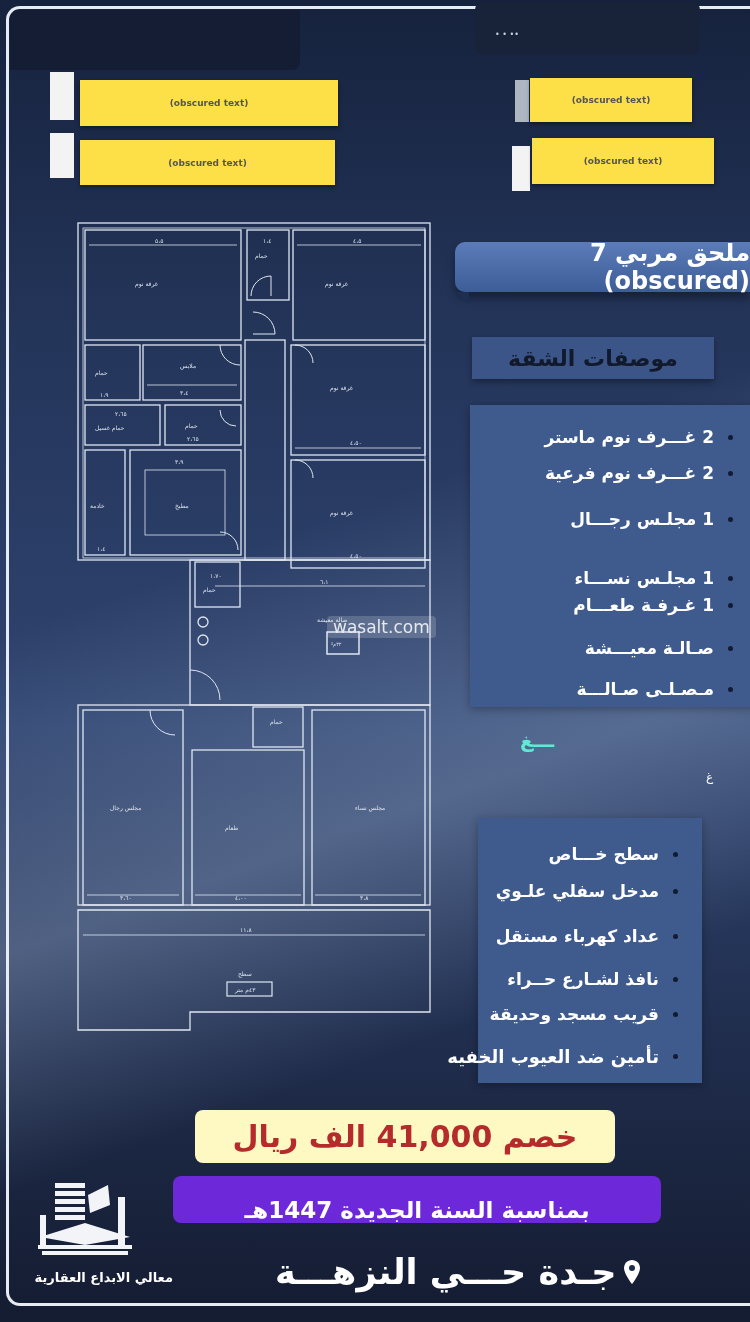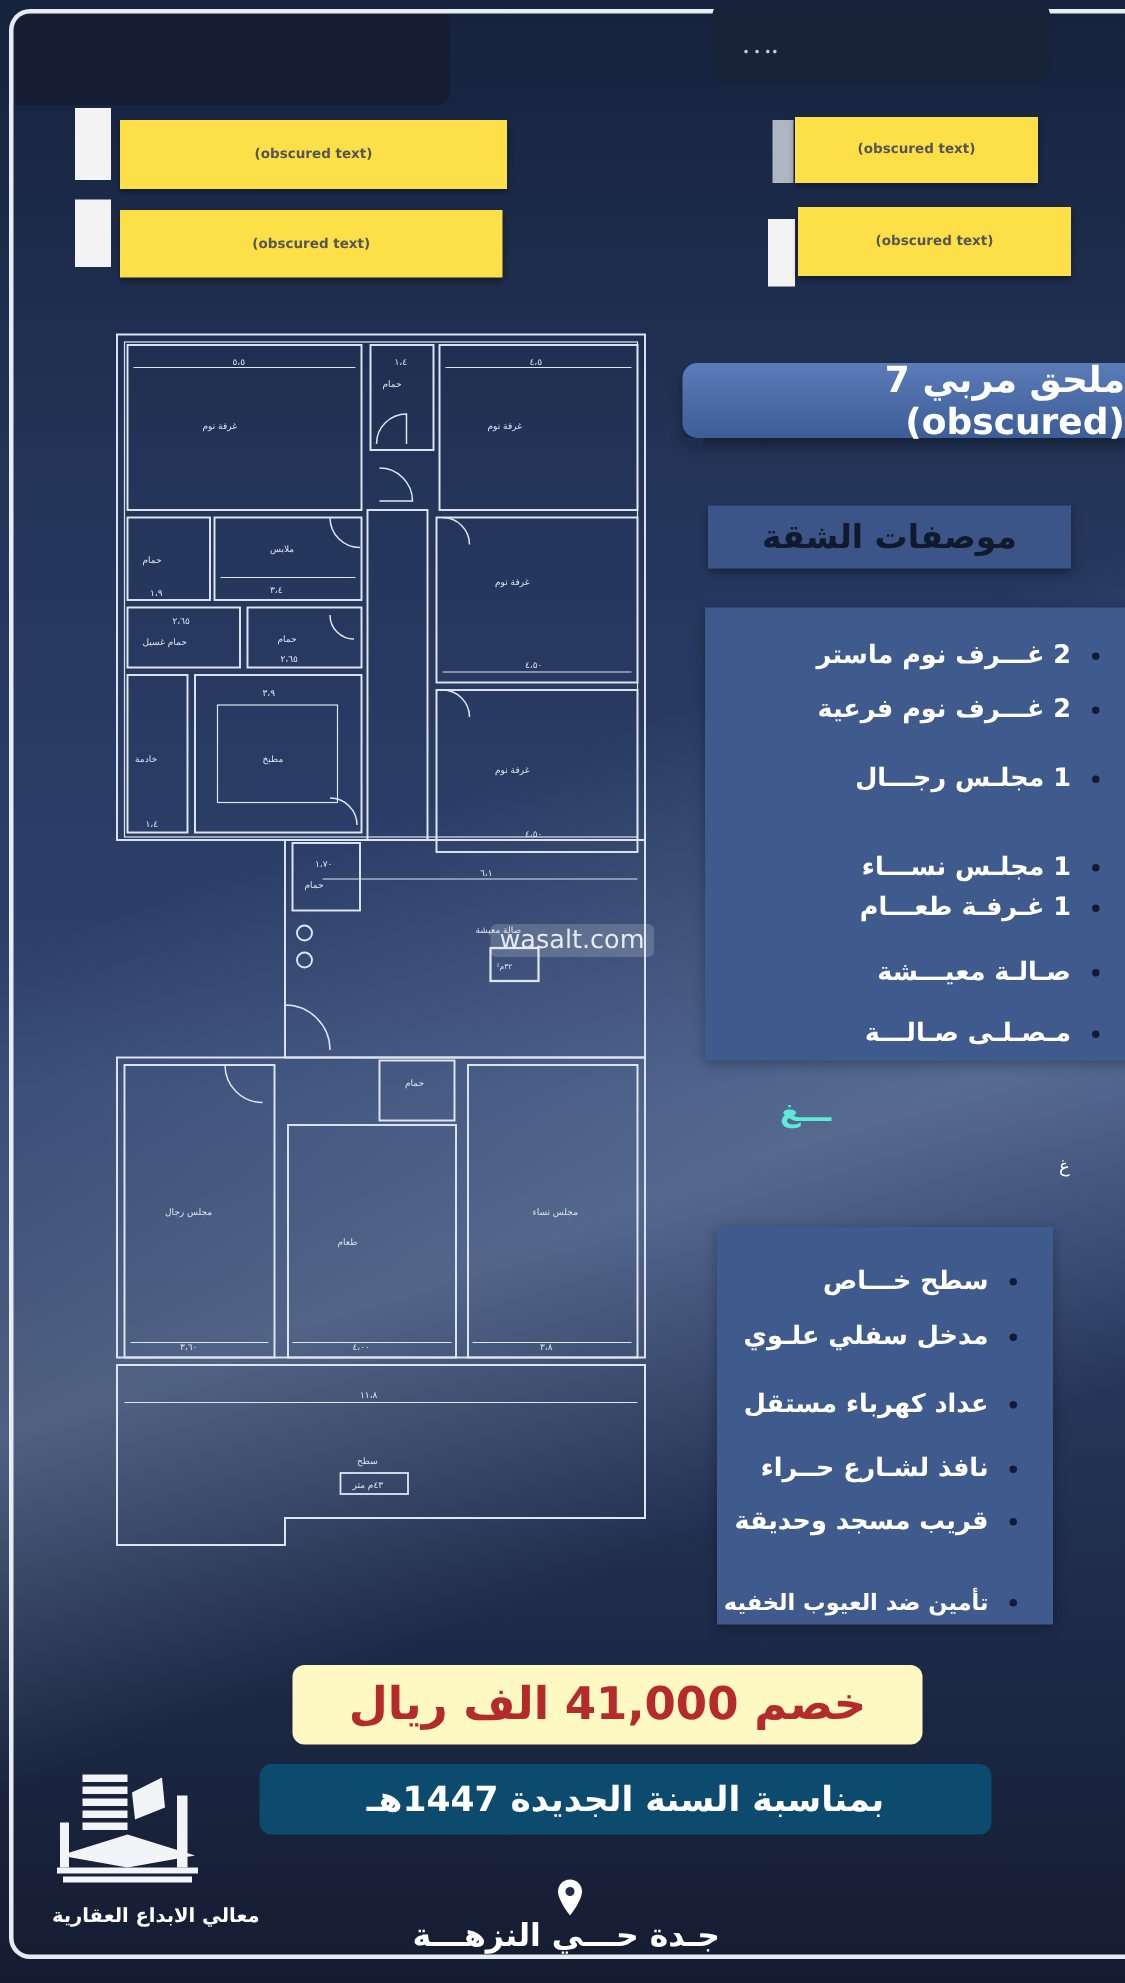--- a/index.html
+++ b/index.html
@@ -26,23 +26,23 @@
     box-shadow:0 3px 6px rgba(0,0,0,.35);}
   .panel{position:absolute;background:#3f5a8d;box-shadow:0 2px 8px rgba(0,0,0,.3);}
   .panel ul{list-style:none;margin:0;padding:0;}
   .panel li{position:absolute;right:0;width:100%;color:#fff;font-size:17px;font-weight:bold;direction:rtl;display:flex;align-items:center;}
   .panel li .dot{width:5px;height:5px;background:#111b33;border-radius:50%;margin:0 24px 0 14px;flex:0 0 auto;}
   .panel li .txt{flex:0 0 auto;}
   .stamp{position:absolute;left:520px;top:728px;color:#5eead4;font-size:20px;font-weight:bold;}
   .stamp2{position:absolute;left:706px;top:770px;color:#fff;font-size:12px;}
   .discount{position:absolute;left:195px;top:1110px;width:420px;height:53px;background:#fef9c3;border-radius:8px;
     display:flex;align-items:center;justify-content:center;color:#b52a2a;font-weight:bold;font-size:30px;direction:rtl;}
-  .occasion{position:absolute;left:173px;top:1176px;width:488px;height:47px;background:#0c4a6e;border-radius:8px;
-    display:flex;align-items:center;justify-content:center;color:#fff;font-weight:bold;font-size:23px;direction:rtl;}
-  .location{position:absolute;left:275px;top:1252px;display:flex;align-items:center;color:#fff;font-weight:bold;font-size:21px;direction:rtl;flex-direction:column;}
+  .occasion{position:absolute;left:173px;top:1176px;width:488px;height:47px;background:#6d28d9;border-radius:8px;
+    display:flex;align-items:flex-end;justify-content:center;color:#fff;font-weight:bold;font-size:23px;direction:rtl;}
+  .location{position:absolute;left:275px;top:1252px;display:flex;align-items:center;color:#fff;font-weight:bold;font-size:35px;direction:rtl;}
   .logo{position:absolute;left:30px;top:1175px;width:130px;}
   .logo-name{position:absolute;left:18px;top:1270px;width:155px;text-align:right;color:#fff;font-size:13px;font-weight:bold;direction:rtl;}
   .plan{position:absolute;left:75px;top:220px;width:360px;height:815px;}
   .plan svg text{font-family:"DejaVu Sans",sans-serif;}
   .watermark{position:absolute;left:327px;top:616px;background:rgba(255,255,255,.18);border-radius:4px;color:#e5e9f0;font-size:17px;padding:1px 6px;}
 </style>
 </head>
 <body>
 
 <div class="bg"></div>
@@ -122,21 +122,21 @@
         <span class="txt">عداد كهرباء مستقل</span>
       </li>
     <li style="top:151px">
         <span class="dot"></span>
         <span class="txt">نافذ لشـارع حــراء</span>
       </li>
     <li style="top:186px">
         <span class="dot"></span>
         <span class="txt">قريب مسجد وحديقة</span>
       </li>
-    <li style="top:241px;font-size:15px">
+    <li style="top:228px;font-size:18px">
         <span class="dot"></span>
         <span class="txt">تأمين ضد العيوب الخفيه</span>
       </li>
   </ul>
 </div>
 
 <div class="plan">
   <svg width="360" height="815" viewBox="0 0 360 815" fill="none" stroke="#dfe6f2" stroke-width="1.3">
 
     <rect x="3" y="3" width="352" height="337"></rect>

